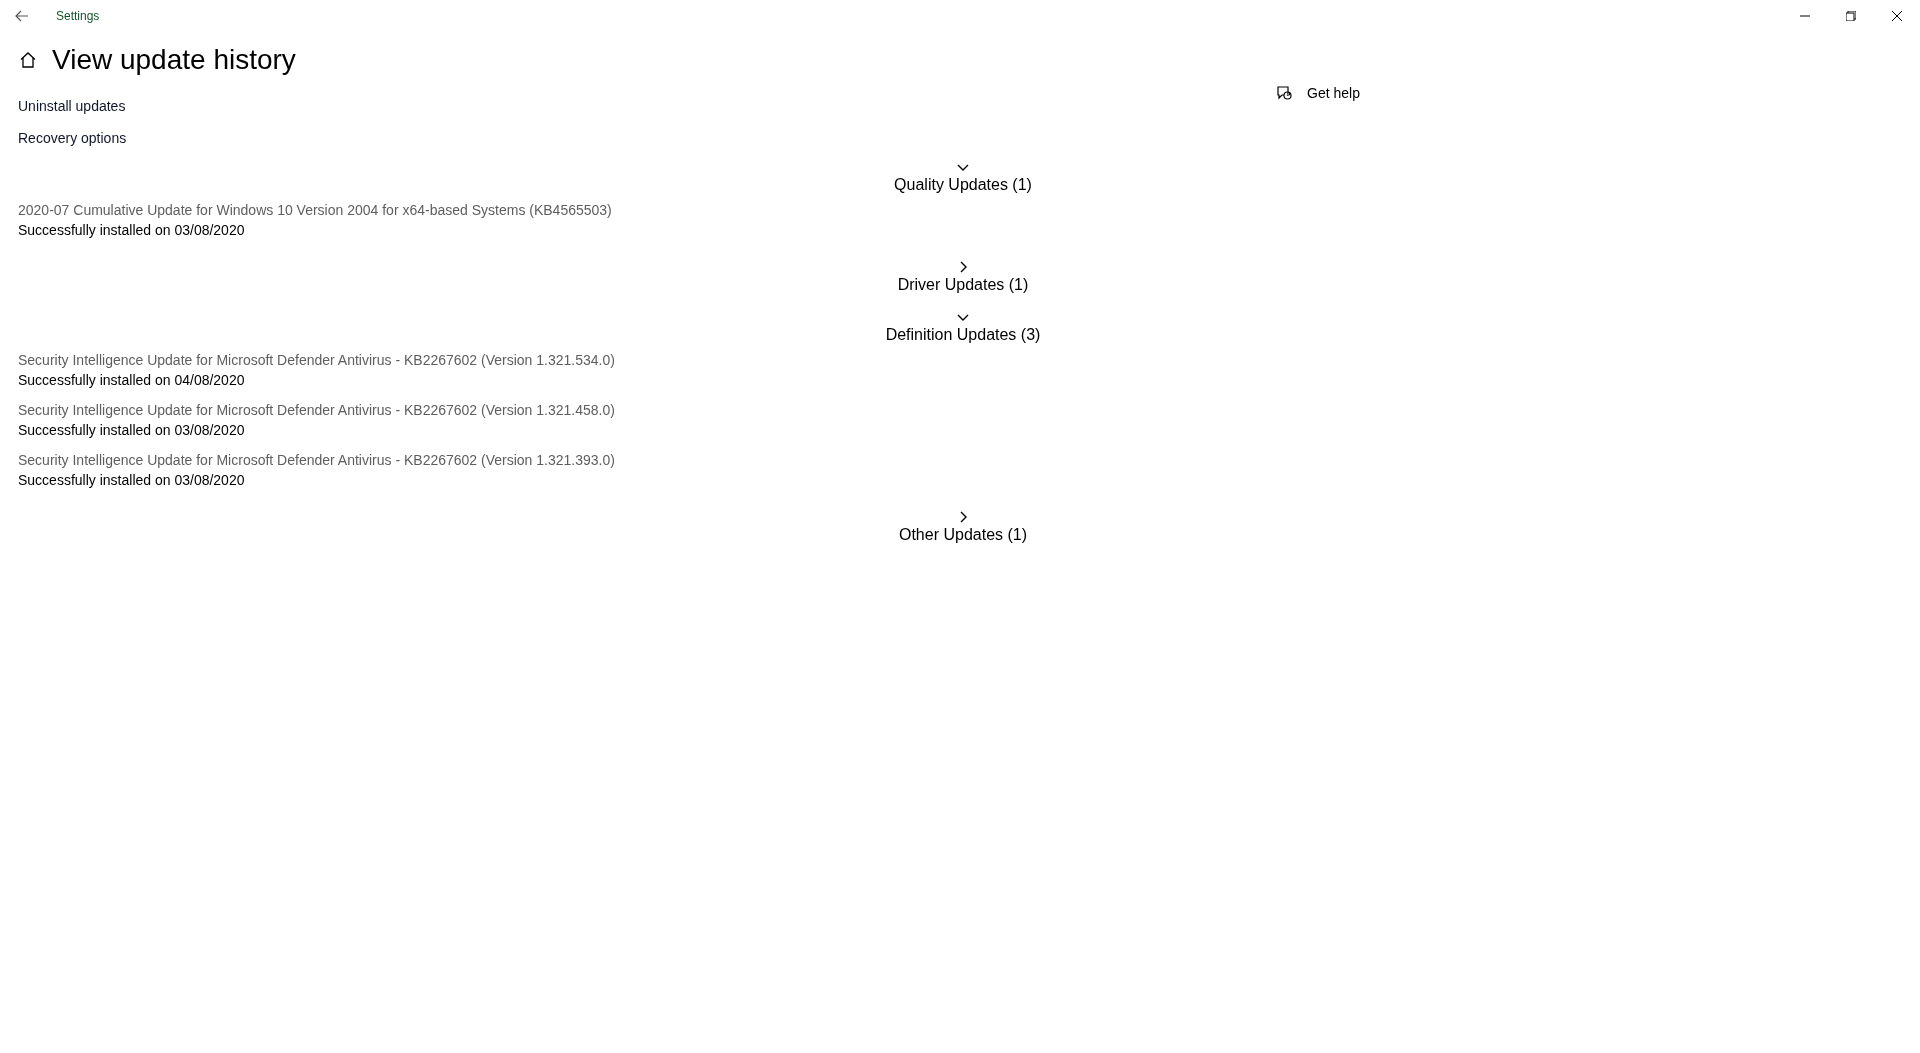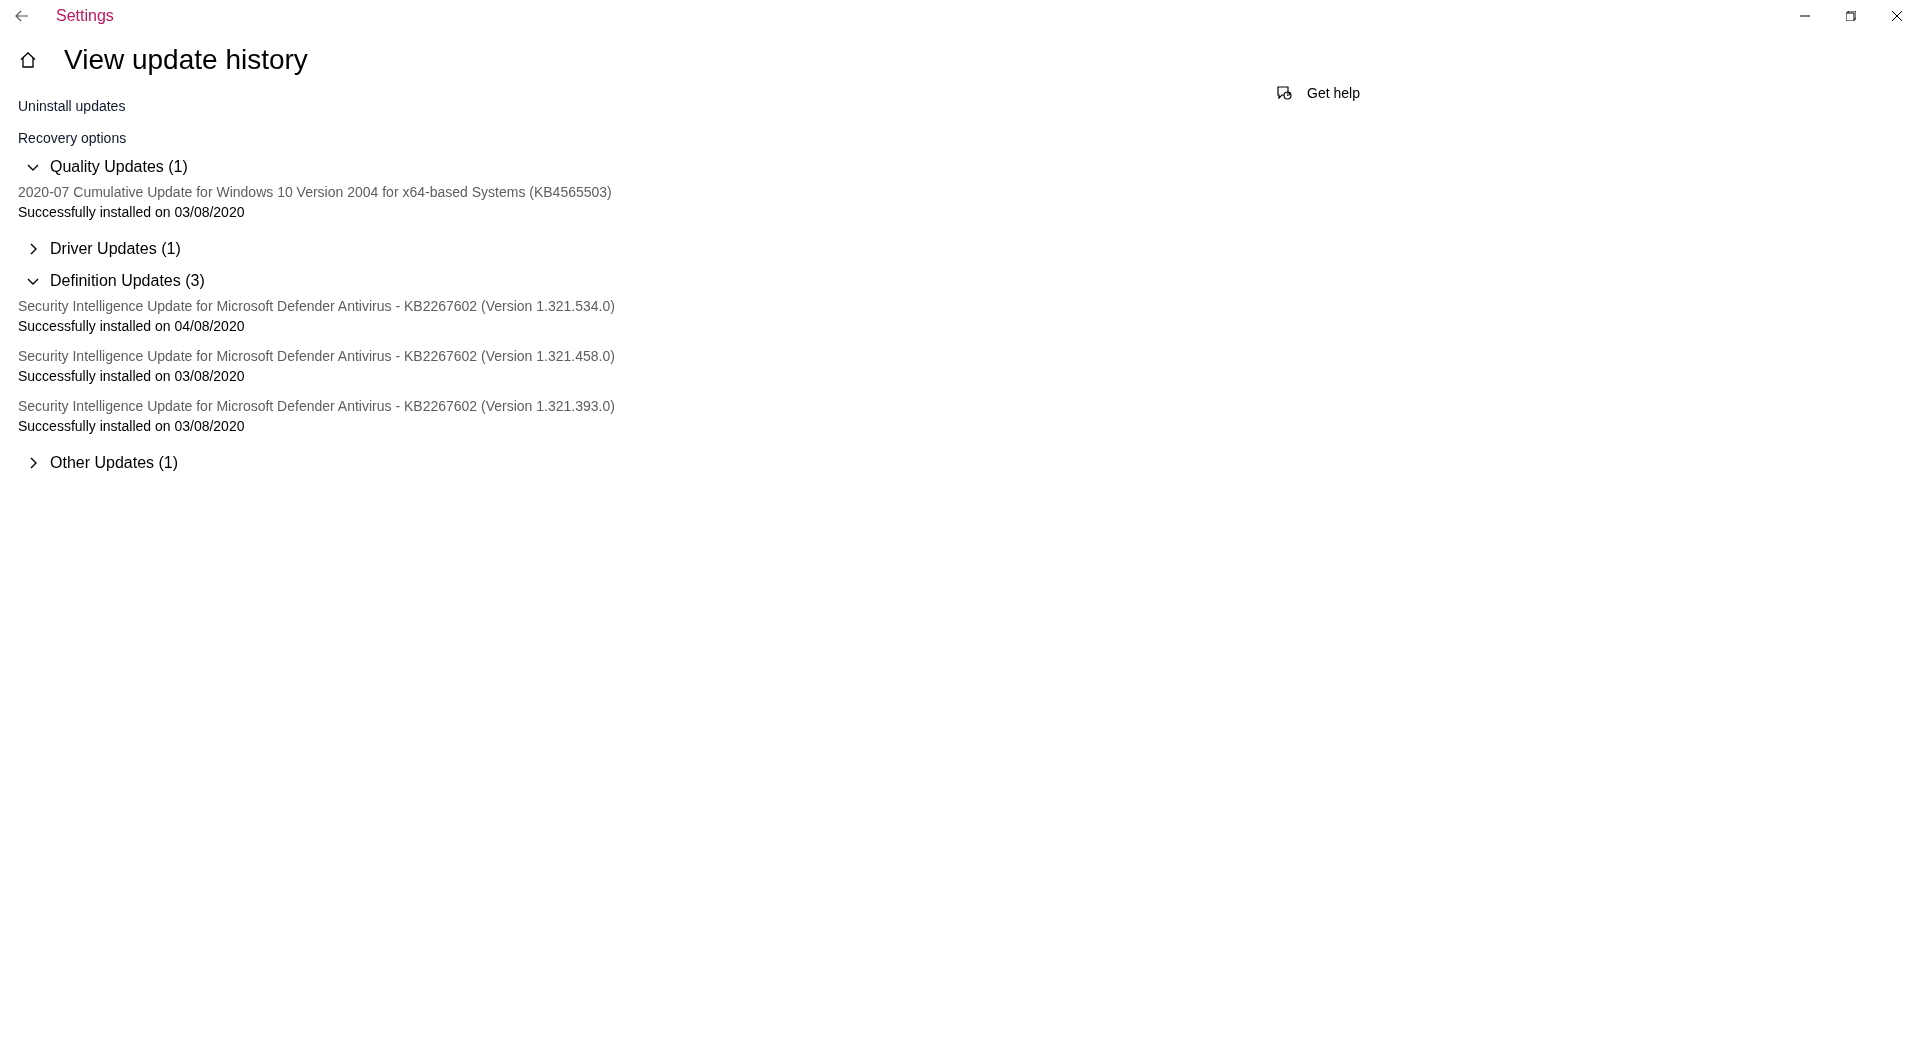--- a/index.html
+++ b/index.html
@@ -26,41 +26,41 @@
   }
   .back-btn {
     width: 28px;
     height: 28px;
     display: flex;
     align-items: center;
     justify-content: center;
     cursor: pointer;
   }
   .app-name {
-    font-size: 16px;
-    color: #be185d;
+    font-size: 12px;
+    color: #14532d;
     text-align: center;
   }
   .win-controls {
     display: flex;
     height: 100%;
   }
   .win-btn {
     width: 46px;
     height: 32px;
     display: flex;
     align-items: center;
     justify-content: center;
     cursor: pointer;
   }
   .header-row {
     display: flex;
     align-items: center;
     padding: 12px 18px 8px 18px;
-    gap: 26px;
+    gap: 14px;
   }
   .home-btn {
     width: 20px;
     height: 20px;
     display:flex;
     align-items:center;
     justify-content:center;
     cursor: pointer;
   }
   .page-title {
@@ -81,24 +81,25 @@
   .section-heading {
     font-size: 18px;
     font-weight: 400;
     margin-top: 12px;
     margin-bottom: 6px;
     color: #000;
   }
   .group-header {
     display:flex;
     align-items:center;
-    gap: 8px;
+    gap: 0;
     padding: 4px 0;
     margin-left: 6px;
     cursor: pointer;
+    flex-direction: column;
   }
   .chevron {
     width: 18px;
     height: 18px;
     display:flex;
     align-items:center;
     justify-content:center;
   }
   .group-label {
     font-size: 16px;

